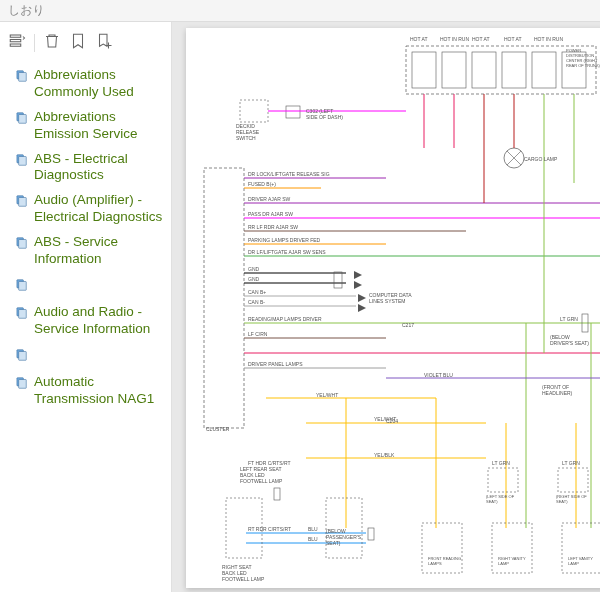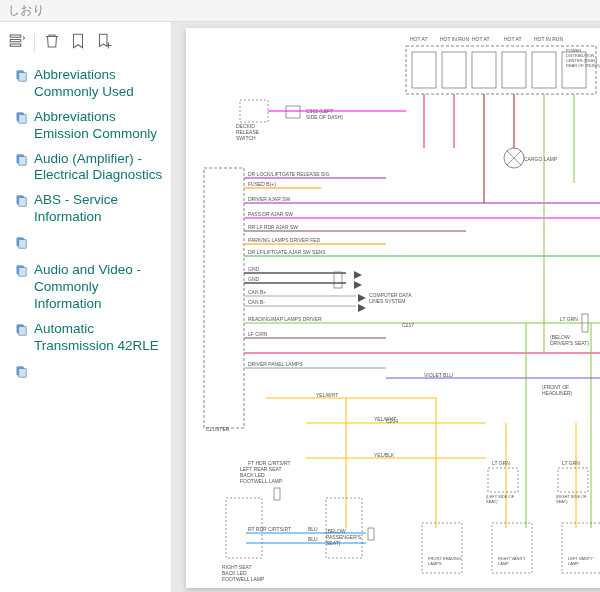--- a/index.html
+++ b/index.html
@@ -3,21 +3,21 @@
 <meta charset="utf-8">
 <style>
 * { box-sizing: border-box; margin: 0; padding: 0; }
 body { font-family: "Segoe UI", Arial, sans-serif; font-size: 13px; color: #333; background: #fff; width: 600px; height: 592px; overflow: hidden; display: flex; flex-direction: column; }
 .top-bar { height: 22px; background: #f5f5f5; border-bottom: 1px solid #ddd; display: flex; align-items: center; padding-left: 8px; color: #888; font-size: 12px; }
 .main { display: flex; flex: 1; height: calc(592px - 22px); }
 .sidebar { width: 172px; border-right: 1px solid #e0e0e0; background: #fff; display: flex; flex-direction: column; padding: 6px 4px; }
 .toolbar { display: flex; gap: 8px; padding: 4px 4px 10px 4px; align-items: center; }
 .toolbar svg { width: 18px; height: 18px; stroke: #666; fill: none; stroke-width: 1.4; cursor: pointer; }
 .bookmarks { flex: 1; overflow-y: auto; padding-left: 2px; }
-.bkm { display: flex; align-items: flex-start; gap: 6px; padding: 4px 2px 4px 8px; cursor: pointer; line-height: 1.25; color: #0f766e; }
+.bkm { display: flex; align-items: flex-start; gap: 6px; padding: 4px 2px 4px 8px; cursor: pointer; line-height: 1.25; color: #4d7c0f; }
 .bkm .ico { flex-shrink: 0; margin-top: 2px; }
 .bkm .ico svg { width: 14px; height: 14px; }
 .bkm .lbl { font-size: 13.5px; }
 .canvas { flex: 1; background: #e8e8e8; position: relative; overflow: hidden; }
 .page { position: absolute; left: 14px; top: 6px; width: 420px; height: 560px; background: #fff; box-shadow: 0 2px 6px rgba(0,0,0,0.2); }
 .diagram { position: absolute; inset: 0; }
 .txt { position: absolute; font-size: 5px; color: #555; white-space: nowrap; font-family: Arial, sans-serif; }
 </style>
 </head>
 <body>
@@ -54,21 +54,28 @@
               <rect x="5" y="3" width="11" height="14" rx="1" fill="#6fa8dc" stroke="#3a6fa0"></rect>
               <rect x="8" y="6" width="13" height="15" rx="1" fill="#cfe2f3" stroke="#3a6fa0"></rect>
             </svg></span>
           <span class="lbl">Abbreviations Commonly Used</span>
         </div>
         <div class="bkm">
           <span class="ico"><svg viewBox="0 0 24 24">
               <rect x="5" y="3" width="11" height="14" rx="1" fill="#6fa8dc" stroke="#3a6fa0"></rect>
               <rect x="8" y="6" width="13" height="15" rx="1" fill="#cfe2f3" stroke="#3a6fa0"></rect>
             </svg></span>
-          <span class="lbl">Abbreviations Emission Commonly</span>
+          <span class="lbl">Abbreviations Emission Service</span>
+        </div>
+        <div class="bkm">
+          <span class="ico"><svg viewBox="0 0 24 24">
+              <rect x="5" y="3" width="11" height="14" rx="1" fill="#6fa8dc" stroke="#3a6fa0"></rect>
+              <rect x="8" y="6" width="13" height="15" rx="1" fill="#cfe2f3" stroke="#3a6fa0"></rect>
+            </svg></span>
+          <span class="lbl">ABS - Electrical Diagnostics</span>
         </div>
         <div class="bkm">
           <span class="ico"><svg viewBox="0 0 24 24">
               <rect x="5" y="3" width="11" height="14" rx="1" fill="#6fa8dc" stroke="#3a6fa0"></rect>
               <rect x="8" y="6" width="13" height="15" rx="1" fill="#cfe2f3" stroke="#3a6fa0"></rect>
             </svg></span>
           <span class="lbl">Audio (Amplifier) - Electrical Diagnostics</span>
         </div>
         <div class="bkm">
           <span class="ico"><svg viewBox="0 0 24 24">
@@ -81,34 +88,34 @@
           <span class="ico"><svg viewBox="0 0 24 24">
               <rect x="5" y="3" width="11" height="14" rx="1" fill="#6fa8dc" stroke="#3a6fa0"></rect>
               <rect x="8" y="6" width="13" height="15" rx="1" fill="#cfe2f3" stroke="#3a6fa0"></rect>
             </svg></span>
         </div>
         <div class="bkm">
           <span class="ico"><svg viewBox="0 0 24 24">
               <rect x="5" y="3" width="11" height="14" rx="1" fill="#6fa8dc" stroke="#3a6fa0"></rect>
               <rect x="8" y="6" width="13" height="15" rx="1" fill="#cfe2f3" stroke="#3a6fa0"></rect>
             </svg></span>
-          <span class="lbl">Audio and Video - Commonly Information</span>
-        </div>
-        <div class="bkm">
-          <span class="ico"><svg viewBox="0 0 24 24">
-              <rect x="5" y="3" width="11" height="14" rx="1" fill="#6fa8dc" stroke="#3a6fa0"></rect>
-              <rect x="8" y="6" width="13" height="15" rx="1" fill="#cfe2f3" stroke="#3a6fa0"></rect>
-            </svg></span>
-          <span class="lbl">Automatic Transmission 42RLE</span>
-        </div>
-        <div class="bkm">
-          <span class="ico"><svg viewBox="0 0 24 24">
-              <rect x="5" y="3" width="11" height="14" rx="1" fill="#6fa8dc" stroke="#3a6fa0"></rect>
-              <rect x="8" y="6" width="13" height="15" rx="1" fill="#cfe2f3" stroke="#3a6fa0"></rect>
-            </svg></span>
+          <span class="lbl">Audio and Radio - Service Information</span>
+        </div>
+        <div class="bkm">
+          <span class="ico"><svg viewBox="0 0 24 24">
+              <rect x="5" y="3" width="11" height="14" rx="1" fill="#6fa8dc" stroke="#3a6fa0"></rect>
+              <rect x="8" y="6" width="13" height="15" rx="1" fill="#cfe2f3" stroke="#3a6fa0"></rect>
+            </svg></span>
+        </div>
+        <div class="bkm">
+          <span class="ico"><svg viewBox="0 0 24 24">
+              <rect x="5" y="3" width="11" height="14" rx="1" fill="#6fa8dc" stroke="#3a6fa0"></rect>
+              <rect x="8" y="6" width="13" height="15" rx="1" fill="#cfe2f3" stroke="#3a6fa0"></rect>
+            </svg></span>
+          <span class="lbl">Automatic Transmission NAG1</span>
         </div>
       </div>
   </aside>
 
   <div class="canvas">
     <div class="page">
       <svg class="diagram" viewBox="0 0 420 560">
 
         <rect x="220" y="18" width="190" height="48" fill="none" stroke="#555" stroke-dasharray="3,2" stroke-width="0.7"></rect>
 

